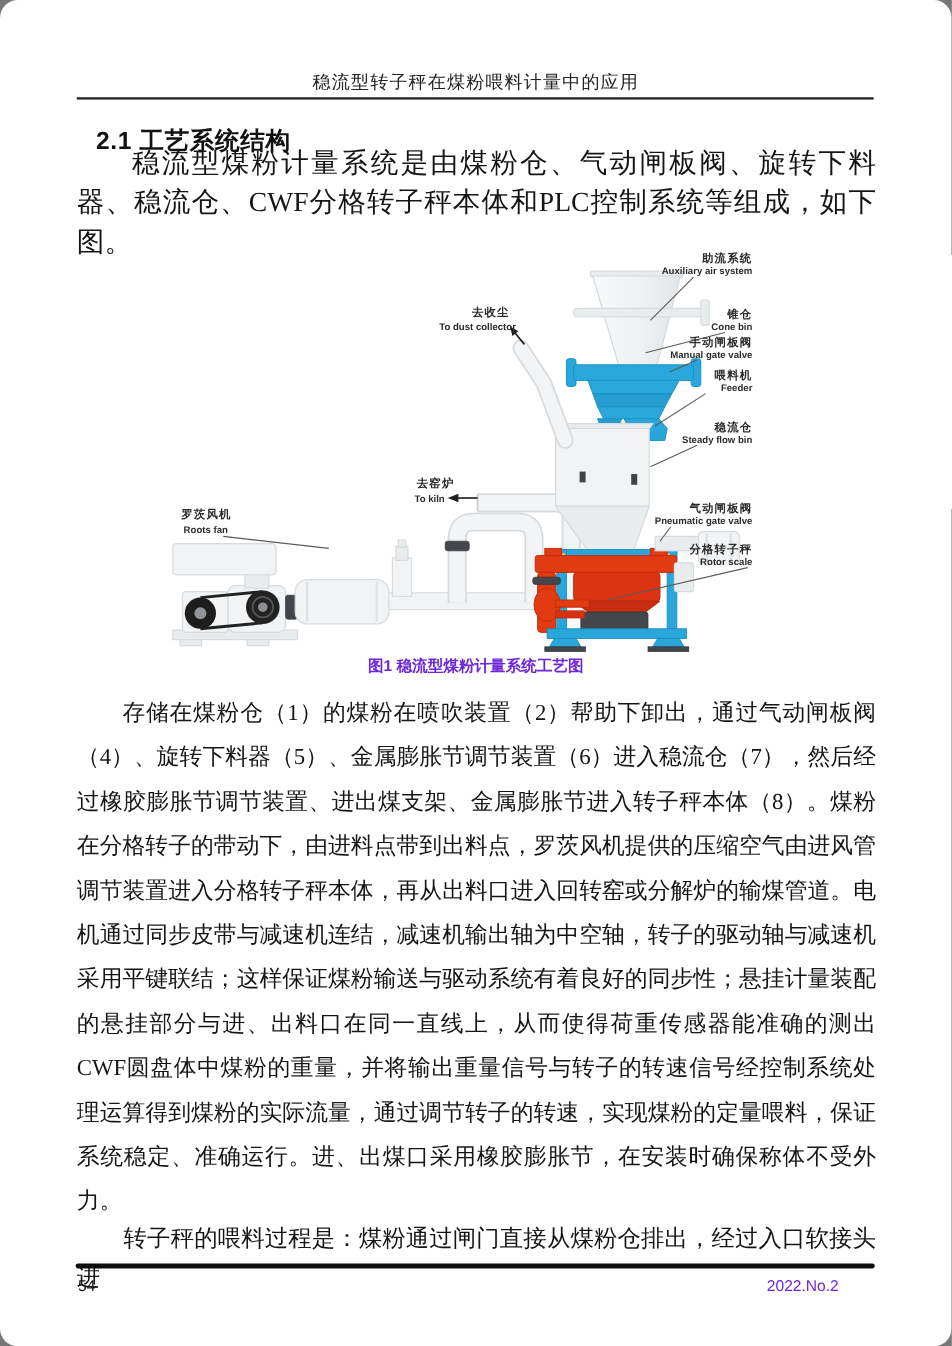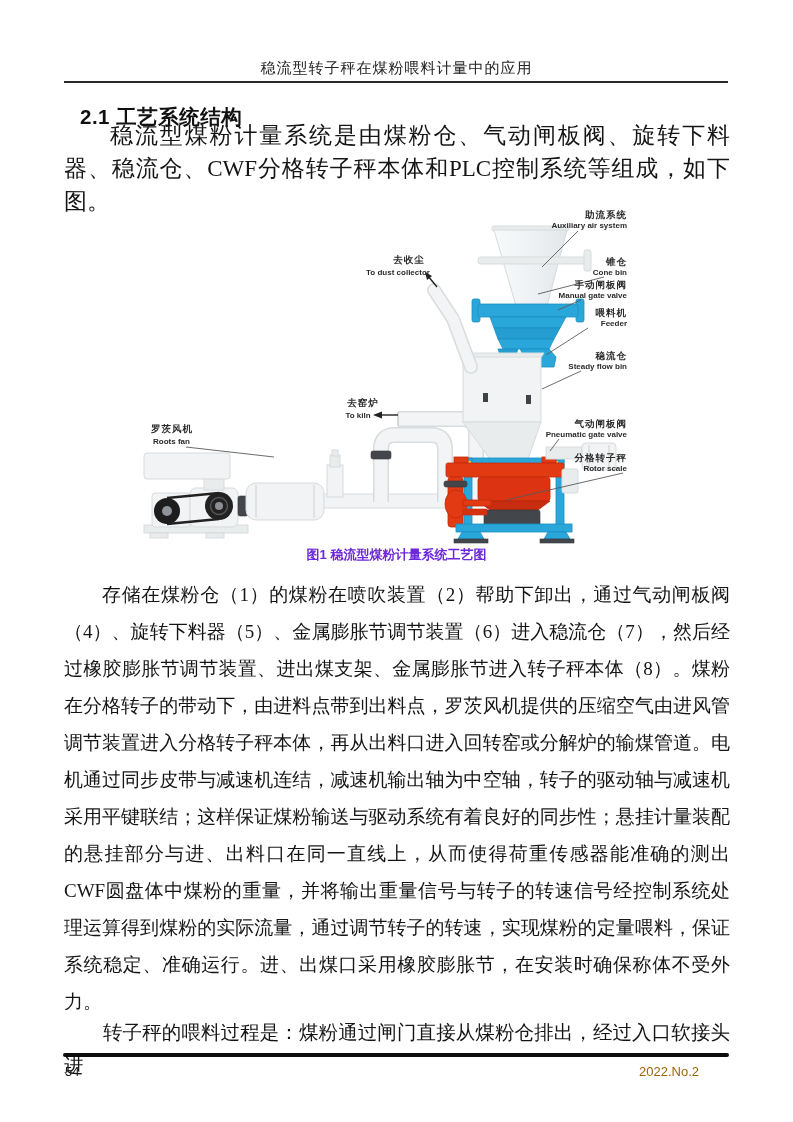--- a/index.html
+++ b/index.html
@@ -1,19 +1,19 @@
 <!DOCTYPE html>
 <html><head>
 <meta charset="utf-8">
 <style>
   html,body{margin:0;padding:0;background:#777;}
   .page{
     position:relative;width:793px;height:1122px;background:#ffffff;
     margin:0 auto;overflow:hidden;
-    font-family:"Liberation Serif","DejaVu Serif",serif;color:#1a1a1a;
+    font-family:"Liberation Serif","DejaVu Serif",serif;color:#1a1a1a;border-radius:15px;
   }
   .running-head{
     position:absolute;top:59px;left:65px;width:663px;text-align:center;
     font-size:15px;letter-spacing:1px;color:#222;
   }
   .head-rule{position:absolute;top:81px;left:64px;width:664px;height:2px;background:#2a2a2a;}
   .h-sec{
     position:absolute;left:64px;margin:16px;
     font-family:"Liberation Sans","DejaVu Sans",sans-serif;
     font-weight:bold;font-size:20.5px;color:#111;letter-spacing:0.5px;
@@ -34,21 +34,21 @@
     font-family:"Liberation Sans","DejaVu Sans",sans-serif;
     font-weight:bold;font-size:13px;color:#6d28d9;
   }
   .foot-rule{position:absolute;top:1053px;left:63px;width:666px;height:4px;background:#0d0d0d;border-radius:2px;}
   .page-number{
     position:absolute;top:1064px;left:65px;width:663px;text-align:left;
     font-family:"Liberation Sans","DejaVu Sans",sans-serif;font-size:13px;color:#111;
   }
   .issue{
     position:absolute;top:1064px;right:94px;
-    font-family:"Liberation Sans","DejaVu Sans",sans-serif;font-size:13px;color:#a16207;
+    font-family:"Liberation Sans","DejaVu Sans",sans-serif;font-size:13px;color:#6d28d9;
   }
   
   .lbl-cn{font-family:"Liberation Sans","DejaVu Sans",sans-serif;font-size:9.5px;font-weight:600;fill:#2b2b2b;letter-spacing:1px;}
   .lbl-en{font-family:"Liberation Sans","DejaVu Sans",sans-serif;font-size:8px;font-weight:bold;fill:#2b2b2b;}
   .leader{stroke:#5a5a5a;stroke-width:0.9;fill:none;}
   .mach{fill:#f1f3f4;stroke:#d7dbde;stroke-width:1;}
   .mach2{fill:#e9eced;stroke:#d7dbde;stroke-width:1;}
   .cyan{fill:#2aa7da;stroke:#1a8fc0;stroke-width:0.8;}
   .cyan2{fill:#259dd0;stroke:#1a8fc0;stroke-width:0.8;}
   .red{fill:#e23a12;stroke:#c22c0c;stroke-width:0.8;}

